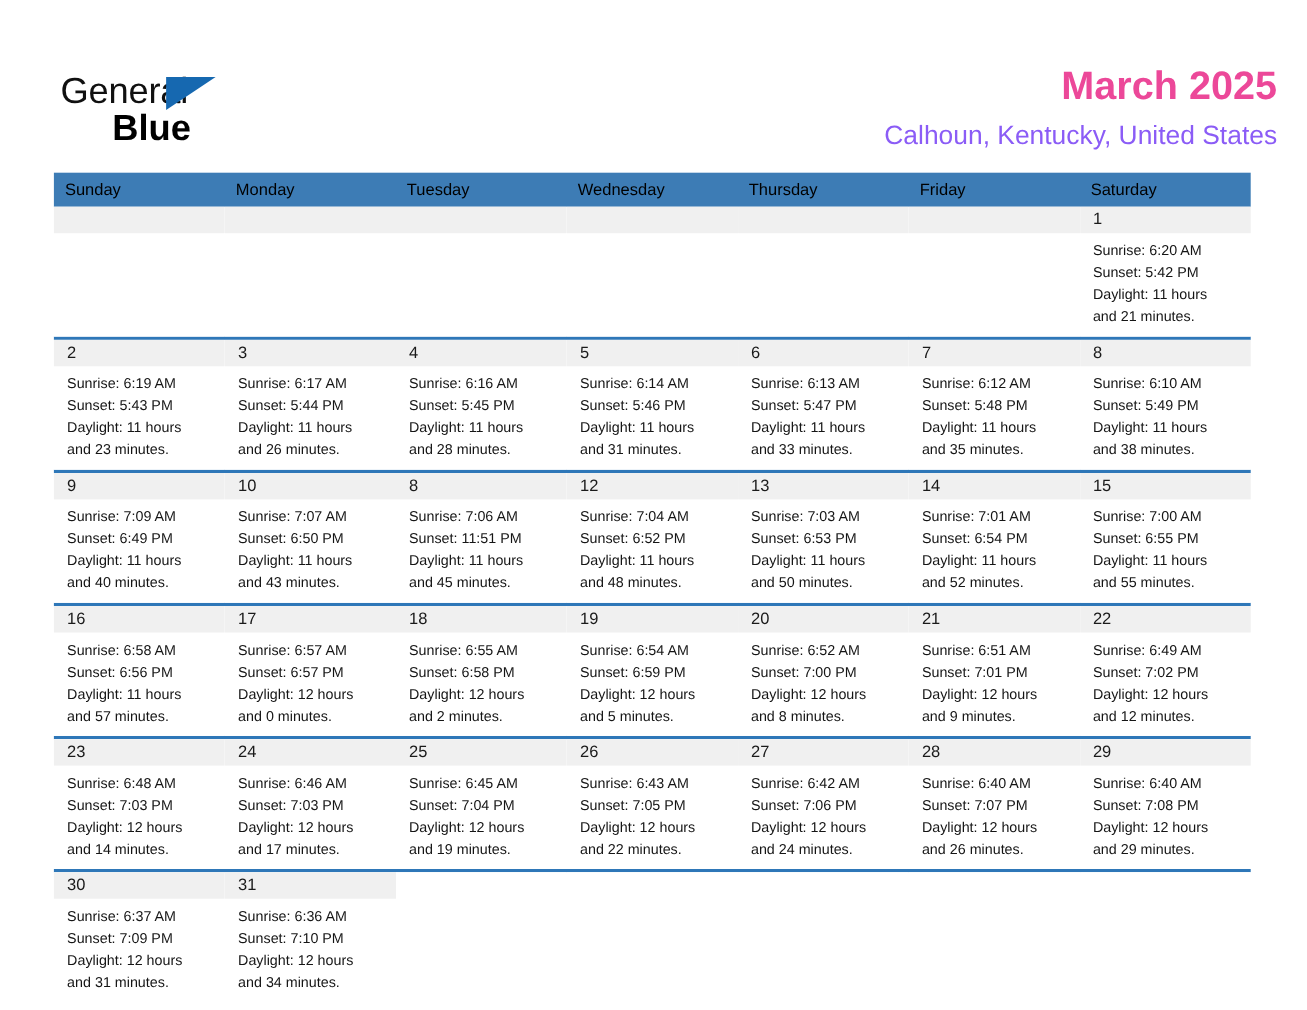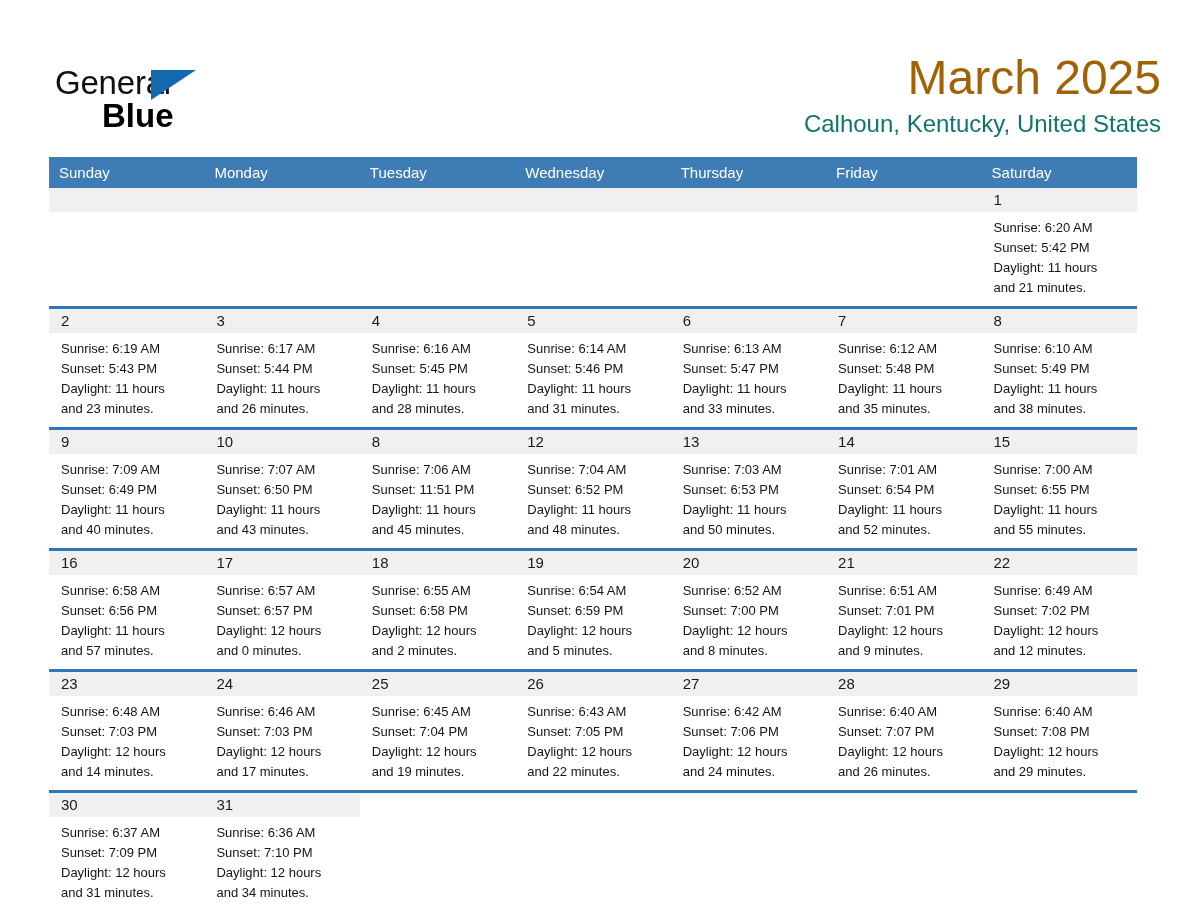--- a/index.html
+++ b/index.html
@@ -62,34 +62,34 @@
     top: 33px;
     font-size: 33px;
     line-height: 33px;
     color: #000000;
     font-weight: 700;
   }
   .title {
     position: absolute;
     right: 55px;
     top: 56px;
-    font-size: 48px;
+    font-size: 36px;
     line-height: 44px;
-    color: #a16207;
-    font-weight: 400;
+    color: #ec4899;
+    font-weight: 700;
     text-align: right;
     white-space: nowrap;
   }
   .subtitle {
     position: absolute;
     right: 55px;
     top: 110px;
     font-size: 24px;
     line-height: 28px;
-    color: #0f766e;
+    color: #8b5cf6;
     font-weight: 400;
     text-align: right;
     white-space: nowrap;
   }
 
   
   .calendar {
     position: absolute;
     left: 49px;
     top: 157px;
@@ -98,21 +98,21 @@
   .weekday-row {
     display: flex;
     width: 100%;
     background: #3d7cb5;
     height: 31px;
   }
   .weekday {
     flex: 1 1 0;
     box-sizing: border-box;
     padding: 6px 0 0 10px;
-    color: #ffffff;
+    color: #000000;
     font-size: 15px;
     line-height: 19px;
     font-weight: 400;
     white-space: nowrap;
     overflow: hidden;
   }
   .week {
     width: 100%;
     border-top: 3px solid #2e77b8;
     box-sizing: border-box;

